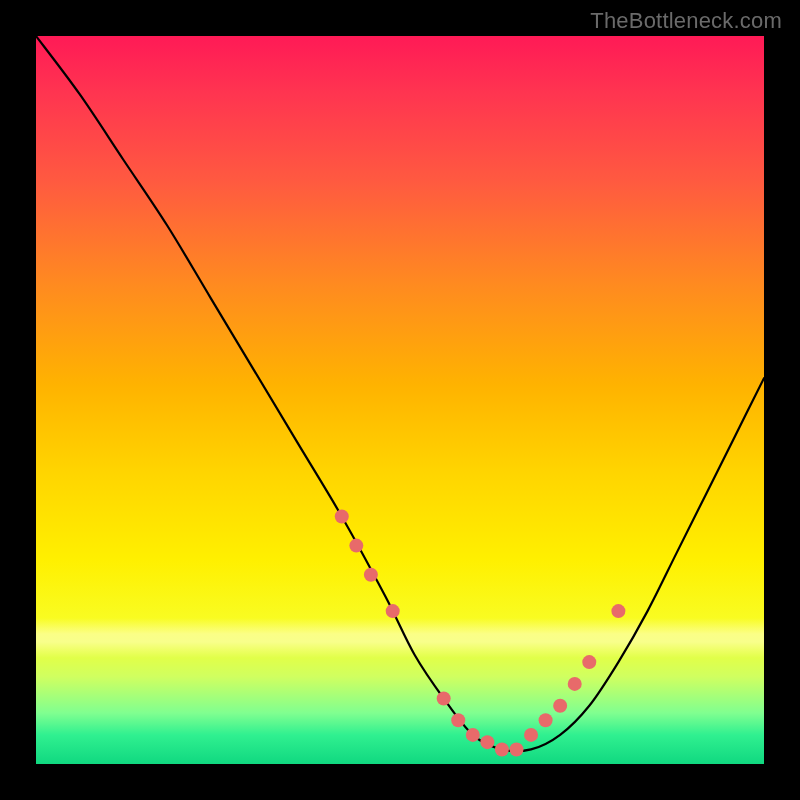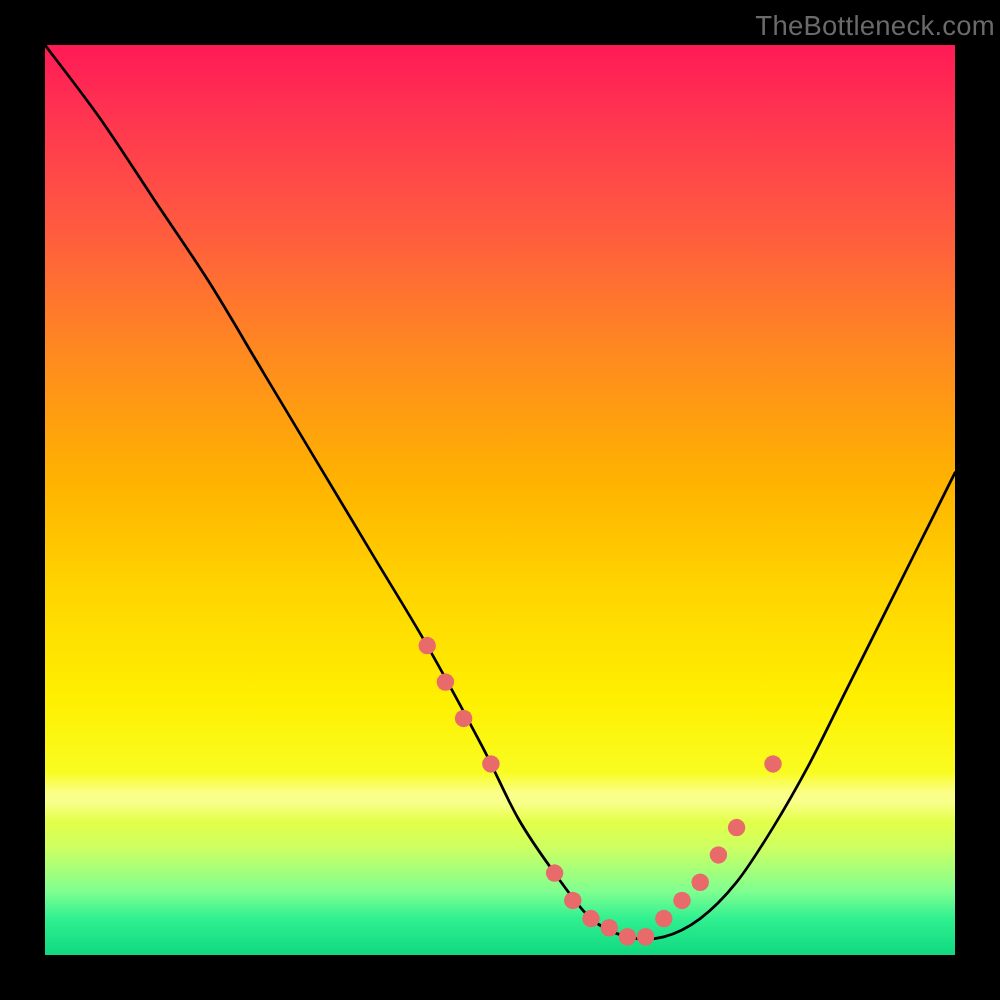--- a/index.html
+++ b/index.html
@@ -59,21 +59,21 @@
       to bottom,
       rgba(255,255,200,0) 0%,
       rgba(255,255,210,0.55) 40%,
       rgba(255,255,210,0.55) 60%,
       rgba(255,255,200,0) 100%
     );
   }
   .attribution {
     position: absolute;
     top: 8px;
-    right: 4px;
+    right: 18px;
     color: #6a6a6a;
     font-size: 22px;
     font-weight: 500;
     letter-spacing: 0.2px;
   }
   svg.curve {
     position: absolute;
     left: 0;
     top: 0;
     width: 100%;

